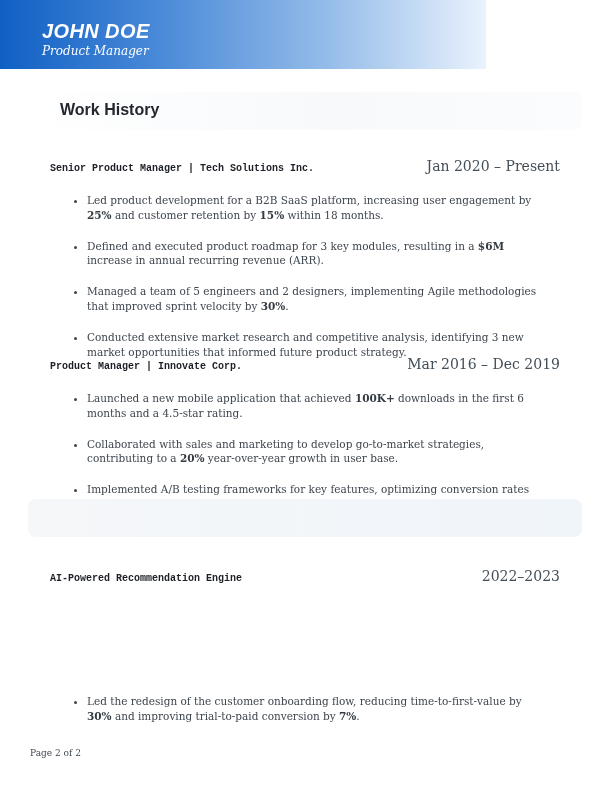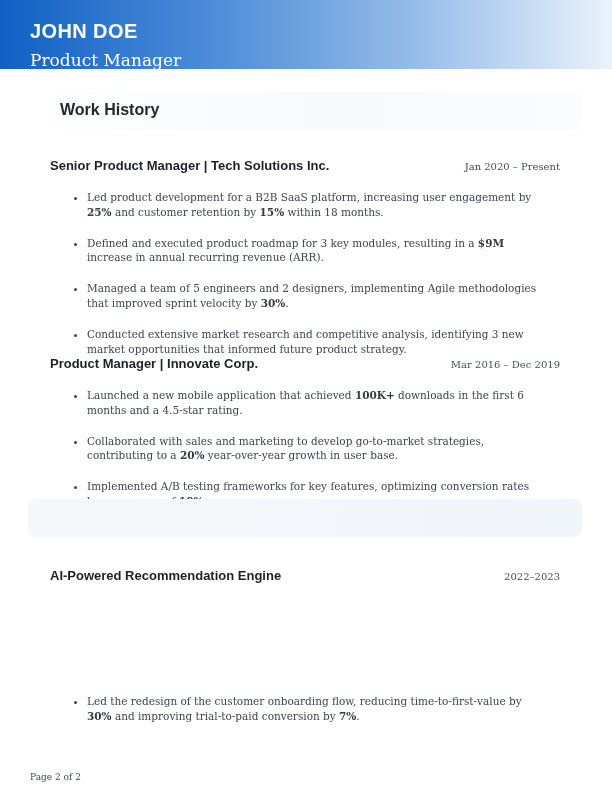--- a/index.html
+++ b/index.html
@@ -6,32 +6,33 @@
   .page {
     position:relative;
     width:612px; height:792px;
     background:#ffffff;
     font-family:"DejaVu Serif", serif;
     overflow:hidden;
   }
 
   
   .header-band {
-    position:absolute; top:0; left:0; width:612px; height:69px;
+    position:absolute; top:0; left:0; width:486px; height:69px;
     background:linear-gradient(90deg, #1060c4 0%, #4a8ad8 33%, #96bde9 68%, #eaf2fc 100%);
     color:#ffffff;
     box-sizing:border-box;
-    padding:20px 0 0 30px;
+    padding:20px 0 0 42px;
+    font-style:italic;
   }
   .header-name {
     font-family:"Liberation Sans", sans-serif;
     font-weight:bold; font-size:20px; line-height:22px; letter-spacing:0.4px;
   }
   .header-role {
-    font-size:17px; line-height:16px; margin-top:10px;
+    font-size:12px; line-height:16px; margin-top:1px;
   }
 
   
   .section-band {
     position:absolute; left:28px; width:554px; height:38px; border-radius:8px;
   }
   .band-work {
     top:92px;
     background:linear-gradient(90deg, #ffffff 0%, #f7f9fb 55%, #fbfcfd 100%);
   }
@@ -51,38 +52,38 @@
   .entry { position:absolute; left:50px; width:510px; }
   .entry-job-1  { top:158px; }
   .entry-job-2  { top:356px; }
   .entry-proj-1 { top:568px; }
   .entry-proj-2 { top:678px; }
 
   .entry-head {
     display:flex; justify-content:space-between; align-items:baseline;
   }
   .entry-title {
-    font-family:Liberation Sans, sans-serif;
-    font-weight:bold; font-size:13px; line-height:16px; color:#1d2127;
+    font-family:Liberation Mono, monospace;
+    font-weight:bold; font-size:10px; line-height:16px; color:#1d2127;
   }
   .entry-date {
-    font-size:10px; color:#434e59; white-space:nowrap;
+    font-size:14px; color:#434e59; white-space:nowrap;
   }
 
   ul.bullets {
     margin:10px 0 0 0; padding:0 0 0 21px;
     font-size:10.5px; line-height:14.8px; color:#3d454e;
   }
   ul.bullets li { margin:16px; padding:0; }
   ul.bullets strong { font-weight:bold; color:#343b43; }
 
   
   .footer {
     position:absolute; left:30px; top:748px;
-    font-size:9px; color:#3f4750;margin-top:24px;
+    font-size:9px; color:#3f4750;
   }
 </style>
 </head>
 <body>
 
 <div class="page">
 
   <div class="header-band">
     <div class="header-name">JOHN DOE</div>
     <div class="header-role">Product Manager</div>
@@ -91,21 +92,21 @@
   <div class="section-band band-work"></div>
   <div class="section-title title-work">Work History</div>
 
   <div class="entry entry-job-1">
     <div class="entry-head">
       <span class="entry-title">Senior Product Manager | Tech Solutions Inc.</span>
       <span class="entry-date">Jan 2020 – Present</span>
     </div>
     <ul class="bullets">
       <li>Led product development for a B2B SaaS platform, increasing user engagement by <strong>25%</strong> and customer retention by <strong>15%</strong> within 18 months.</li>
-      <li>Defined and executed product roadmap for 3 key modules, resulting in a <strong>$9M</strong> increase in annual recurring revenue (ARR).</li>
+      <li>Defined and executed product roadmap for 3 key modules, resulting in a <strong>$6M</strong> increase in annual recurring revenue (ARR).</li>
       <li>Managed a team of 5 engineers and 2 designers, implementing Agile methodologies that improved sprint velocity by <strong>30%</strong>.</li>
       <li>Conducted extensive market research and competitive analysis, identifying 3 new market opportunities that informed future product strategy.</li>
     </ul>
   </div>
 
   <div class="entry entry-job-2">
     <div class="entry-head">
       <span class="entry-title">Product Manager | Innovate Corp.</span>
       <span class="entry-date">Mar 2016 – Dec 2019</span>
     </div>

